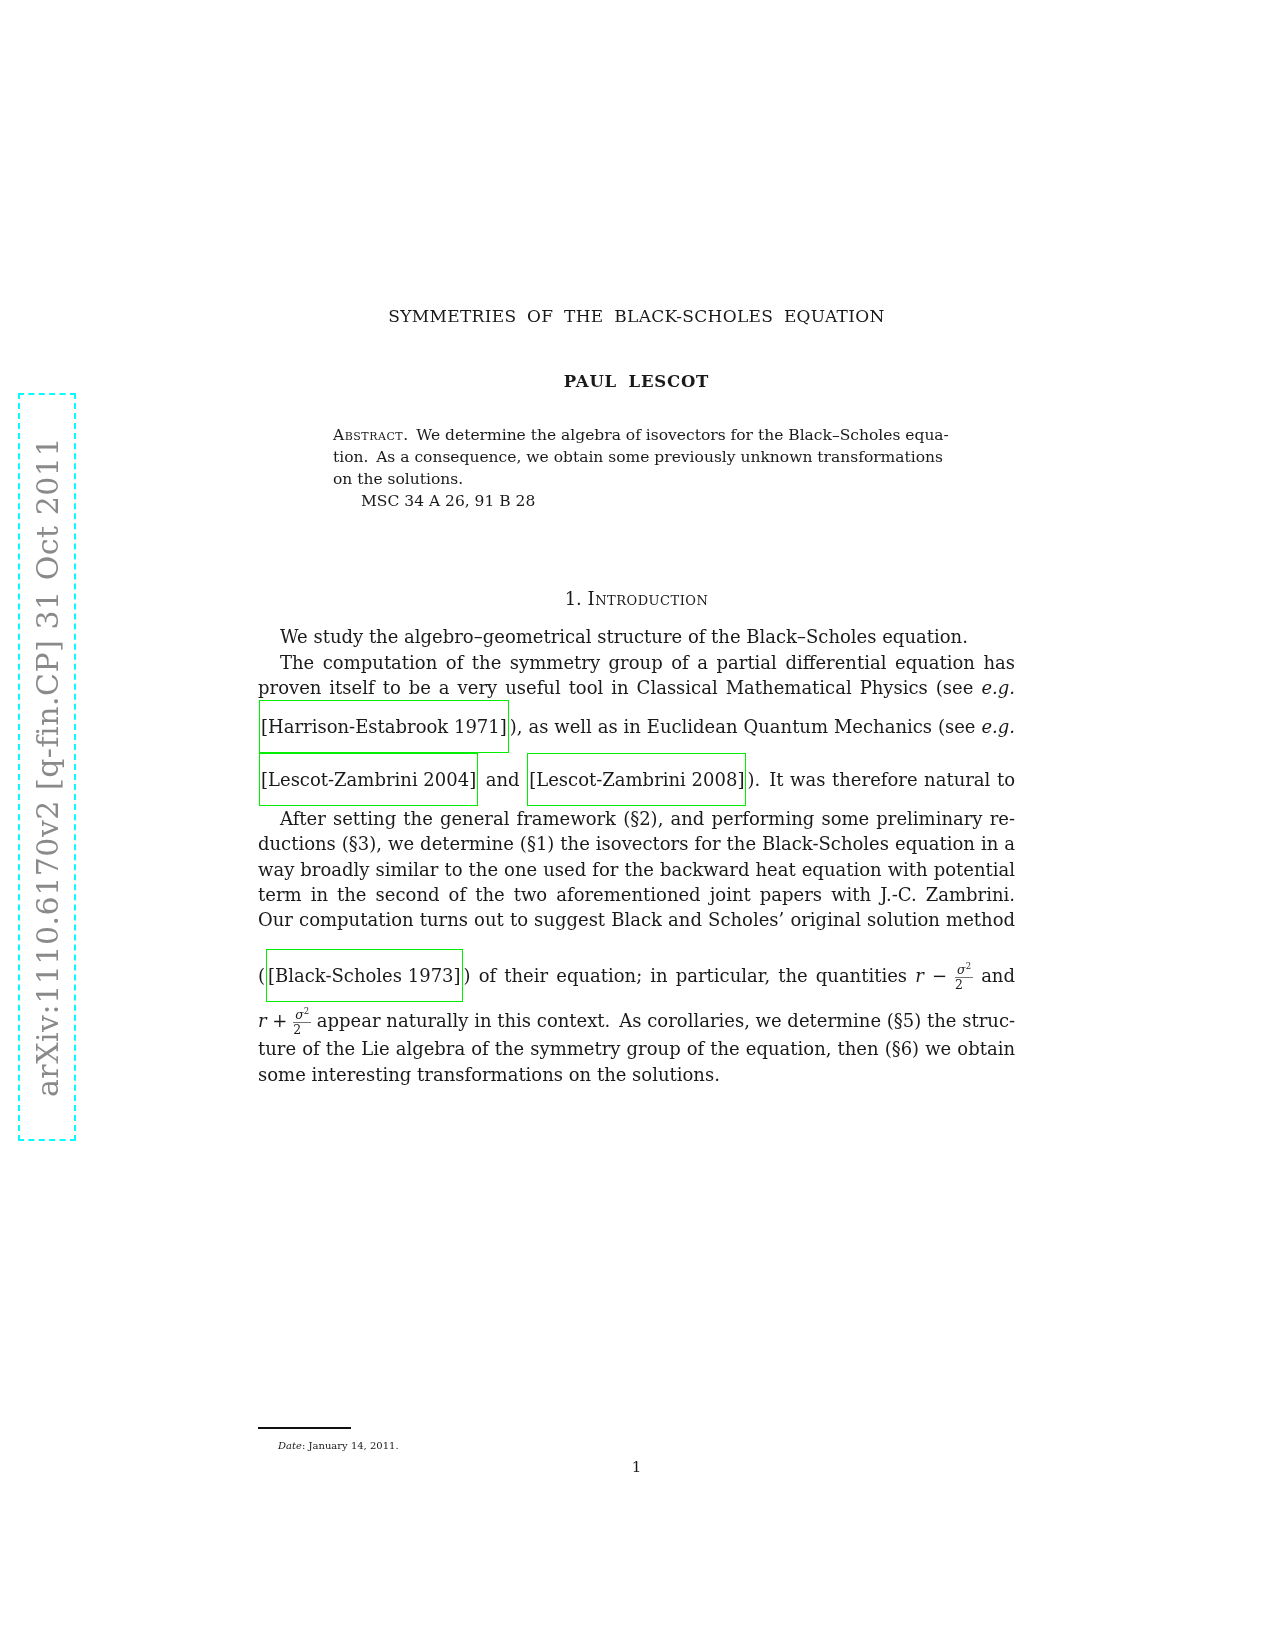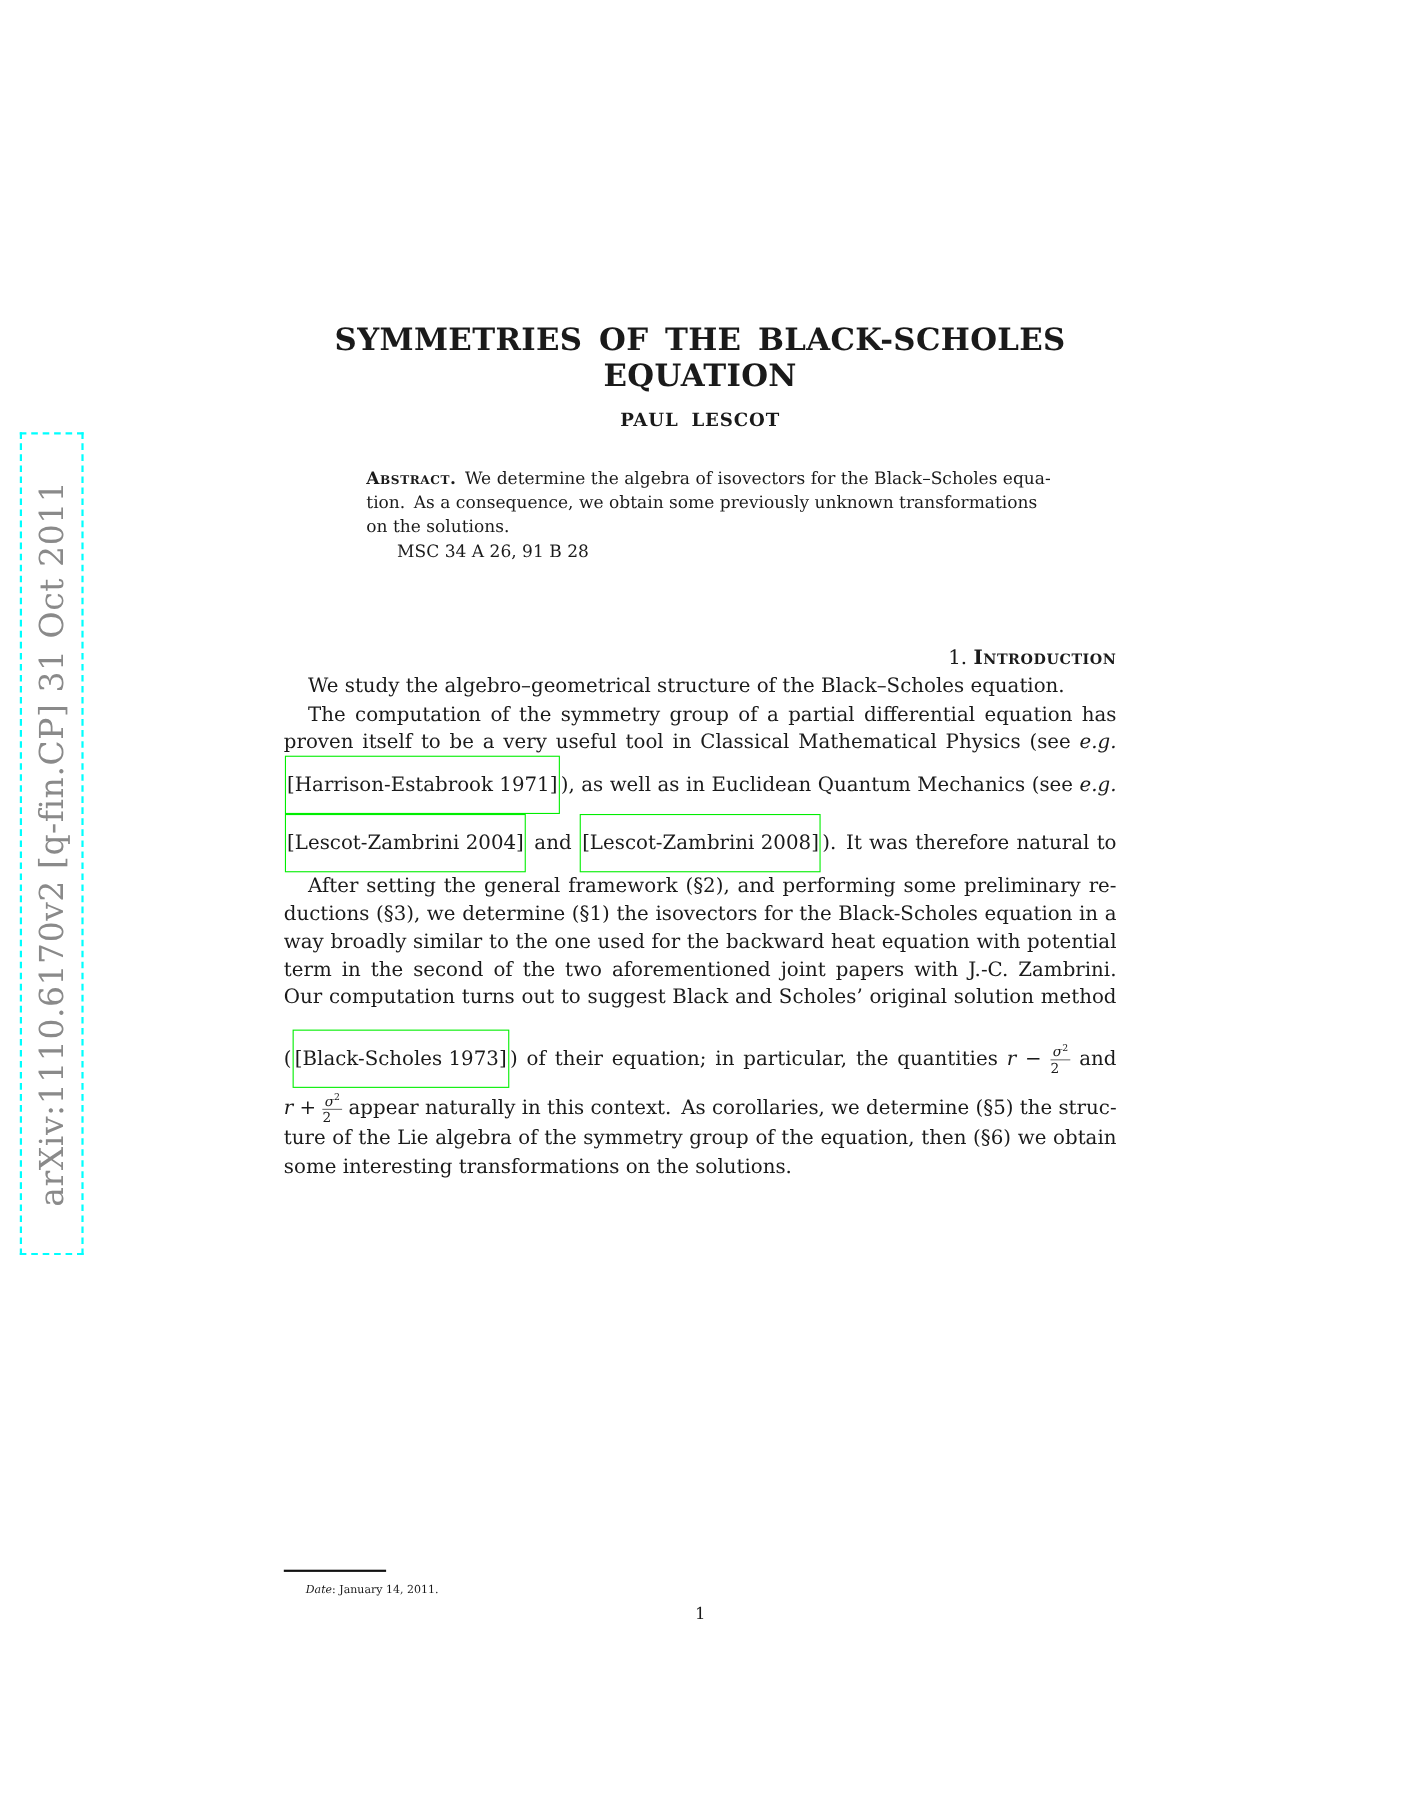--- a/index.html
+++ b/index.html
@@ -23,46 +23,46 @@
     writing-mode:vertical-rl;
     transform:rotate(180deg);
     font-size:30px;
     color:#8a8a8a;
     letter-spacing:0.5px;
     white-space:nowrap;
   }
 
   
   .title{
-    position:absolute;top:292px;left:258px;width:757px;
-    text-align:center;font-weight:bold;font-size:28px;
+    position:absolute;top:306px;left:258px;width:757px;
+    text-align:center;font-weight:normal;font-size:17px;
     letter-spacing:0.3px;word-spacing:5px;
   }
   .author{
     position:absolute;top:372px;left:258px;width:757px;
     text-align:center;font-weight:bold;font-size:16.5px;
     letter-spacing:0.8px;word-spacing:5px;
   }
 
   
   .abstract{
     position:absolute;top:424px;left:333px;width:608px;
     font-size:15.5px;line-height:22px;
   }
   .aline{white-space:nowrap;}
   .aline.just{text-align:justify;text-align-last:justify;}
   .aline.msc{text-indent:28px;}
-  .sc{font-variant:small-caps;letter-spacing:0.5px;font-weight:bold;}
+  .sc{font-variant:small-caps;letter-spacing:0.5px;}
 
   
   .bodyblock{
     position:absolute;top:586px;left:258px;width:757px;
     font-size:18px;line-height:25.3px;
   }
-  .sheading{text-align:right;}
+  .sheading{text-align:center;margin-bottom:13px;}
   .bline{white-space:nowrap;text-align:justify;text-align-last:justify;}
   .bline.lastline{text-align:left;text-align-last:left;}
   .bline.indent{text-indent:22px;}
   .it{font-style:italic;}
   .citebox{
     display:inline-block;
     border:1.5px solid #00ee00;
     line-height:19px;
     padding:16px 1px;
     margin:0 1px;

